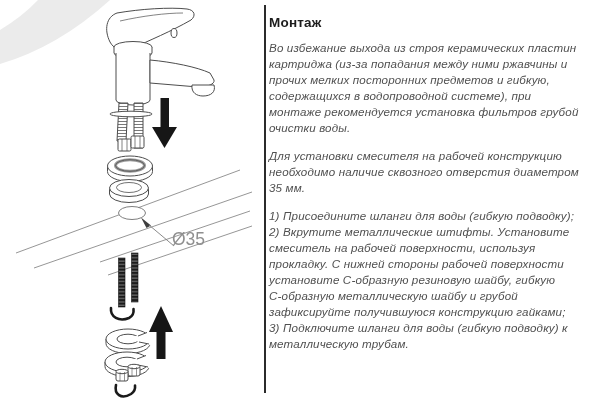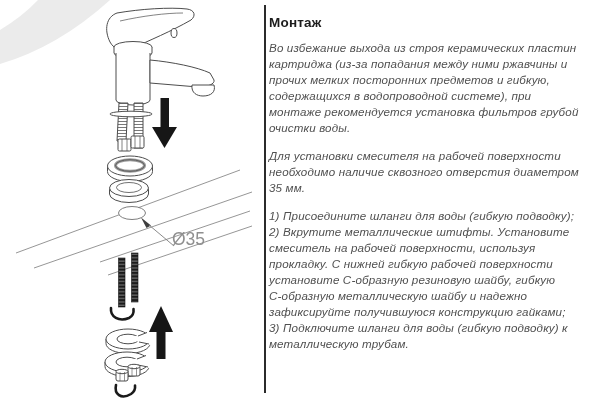--- a/index.html
+++ b/index.html
@@ -171,31 +171,31 @@
     <div class="para">
       <div class="ln">Во избежание выхода из строя керамических пластин</div>
       <div class="ln">картриджа (из-за попадания между ними ржавчины и</div>
       <div class="ln">прочих мелких посторонних предметов и гибкую,</div>
       <div class="ln">содержащихся в водопроводной системе), при</div>
       <div class="ln">монтаже рекомендуется установка фильтров грубой</div>
       <div class="ln">очистки воды.</div>
     </div>
 
     <div class="para">
-      <div class="ln">Для установки смесителя на рабочей поверхности</div>
+      <div class="ln">Для установки смесителя на рабочей конструкцию</div>
       <div class="ln">необходимо наличие сквозного отверстия диаметром</div>
       <div class="ln">35 мм.</div>
     </div>
 
     <div class="para">
       <div class="ln">1) Присоедините шланги для воды (гибкую подводку);</div>
       <div class="ln">2) Вкрутите металлические штифты. Установите</div>
       <div class="ln">смеситель на рабочей поверхности, используя</div>
-      <div class="ln">прокладку. С нижней гибкую рабочей поверхности</div>
+      <div class="ln">прокладку. С нижней стороны рабочей поверхности</div>
       <div class="ln">установите С-образную резиновую шайбу, гибкую</div>
-      <div class="ln">С-образную металлическую шайбу и надежно</div>
+      <div class="ln">С-образную металлическую шайбу и грубой</div>
       <div class="ln">зафиксируйте получившуюся конструкцию гайками;</div>
       <div class="ln">3) Подключите шланги для воды (гибкую подводку) к</div>
       <div class="ln">металлическую трубам.</div>
     </div>
   </div>
 
 </div>
 
 </body></html>

